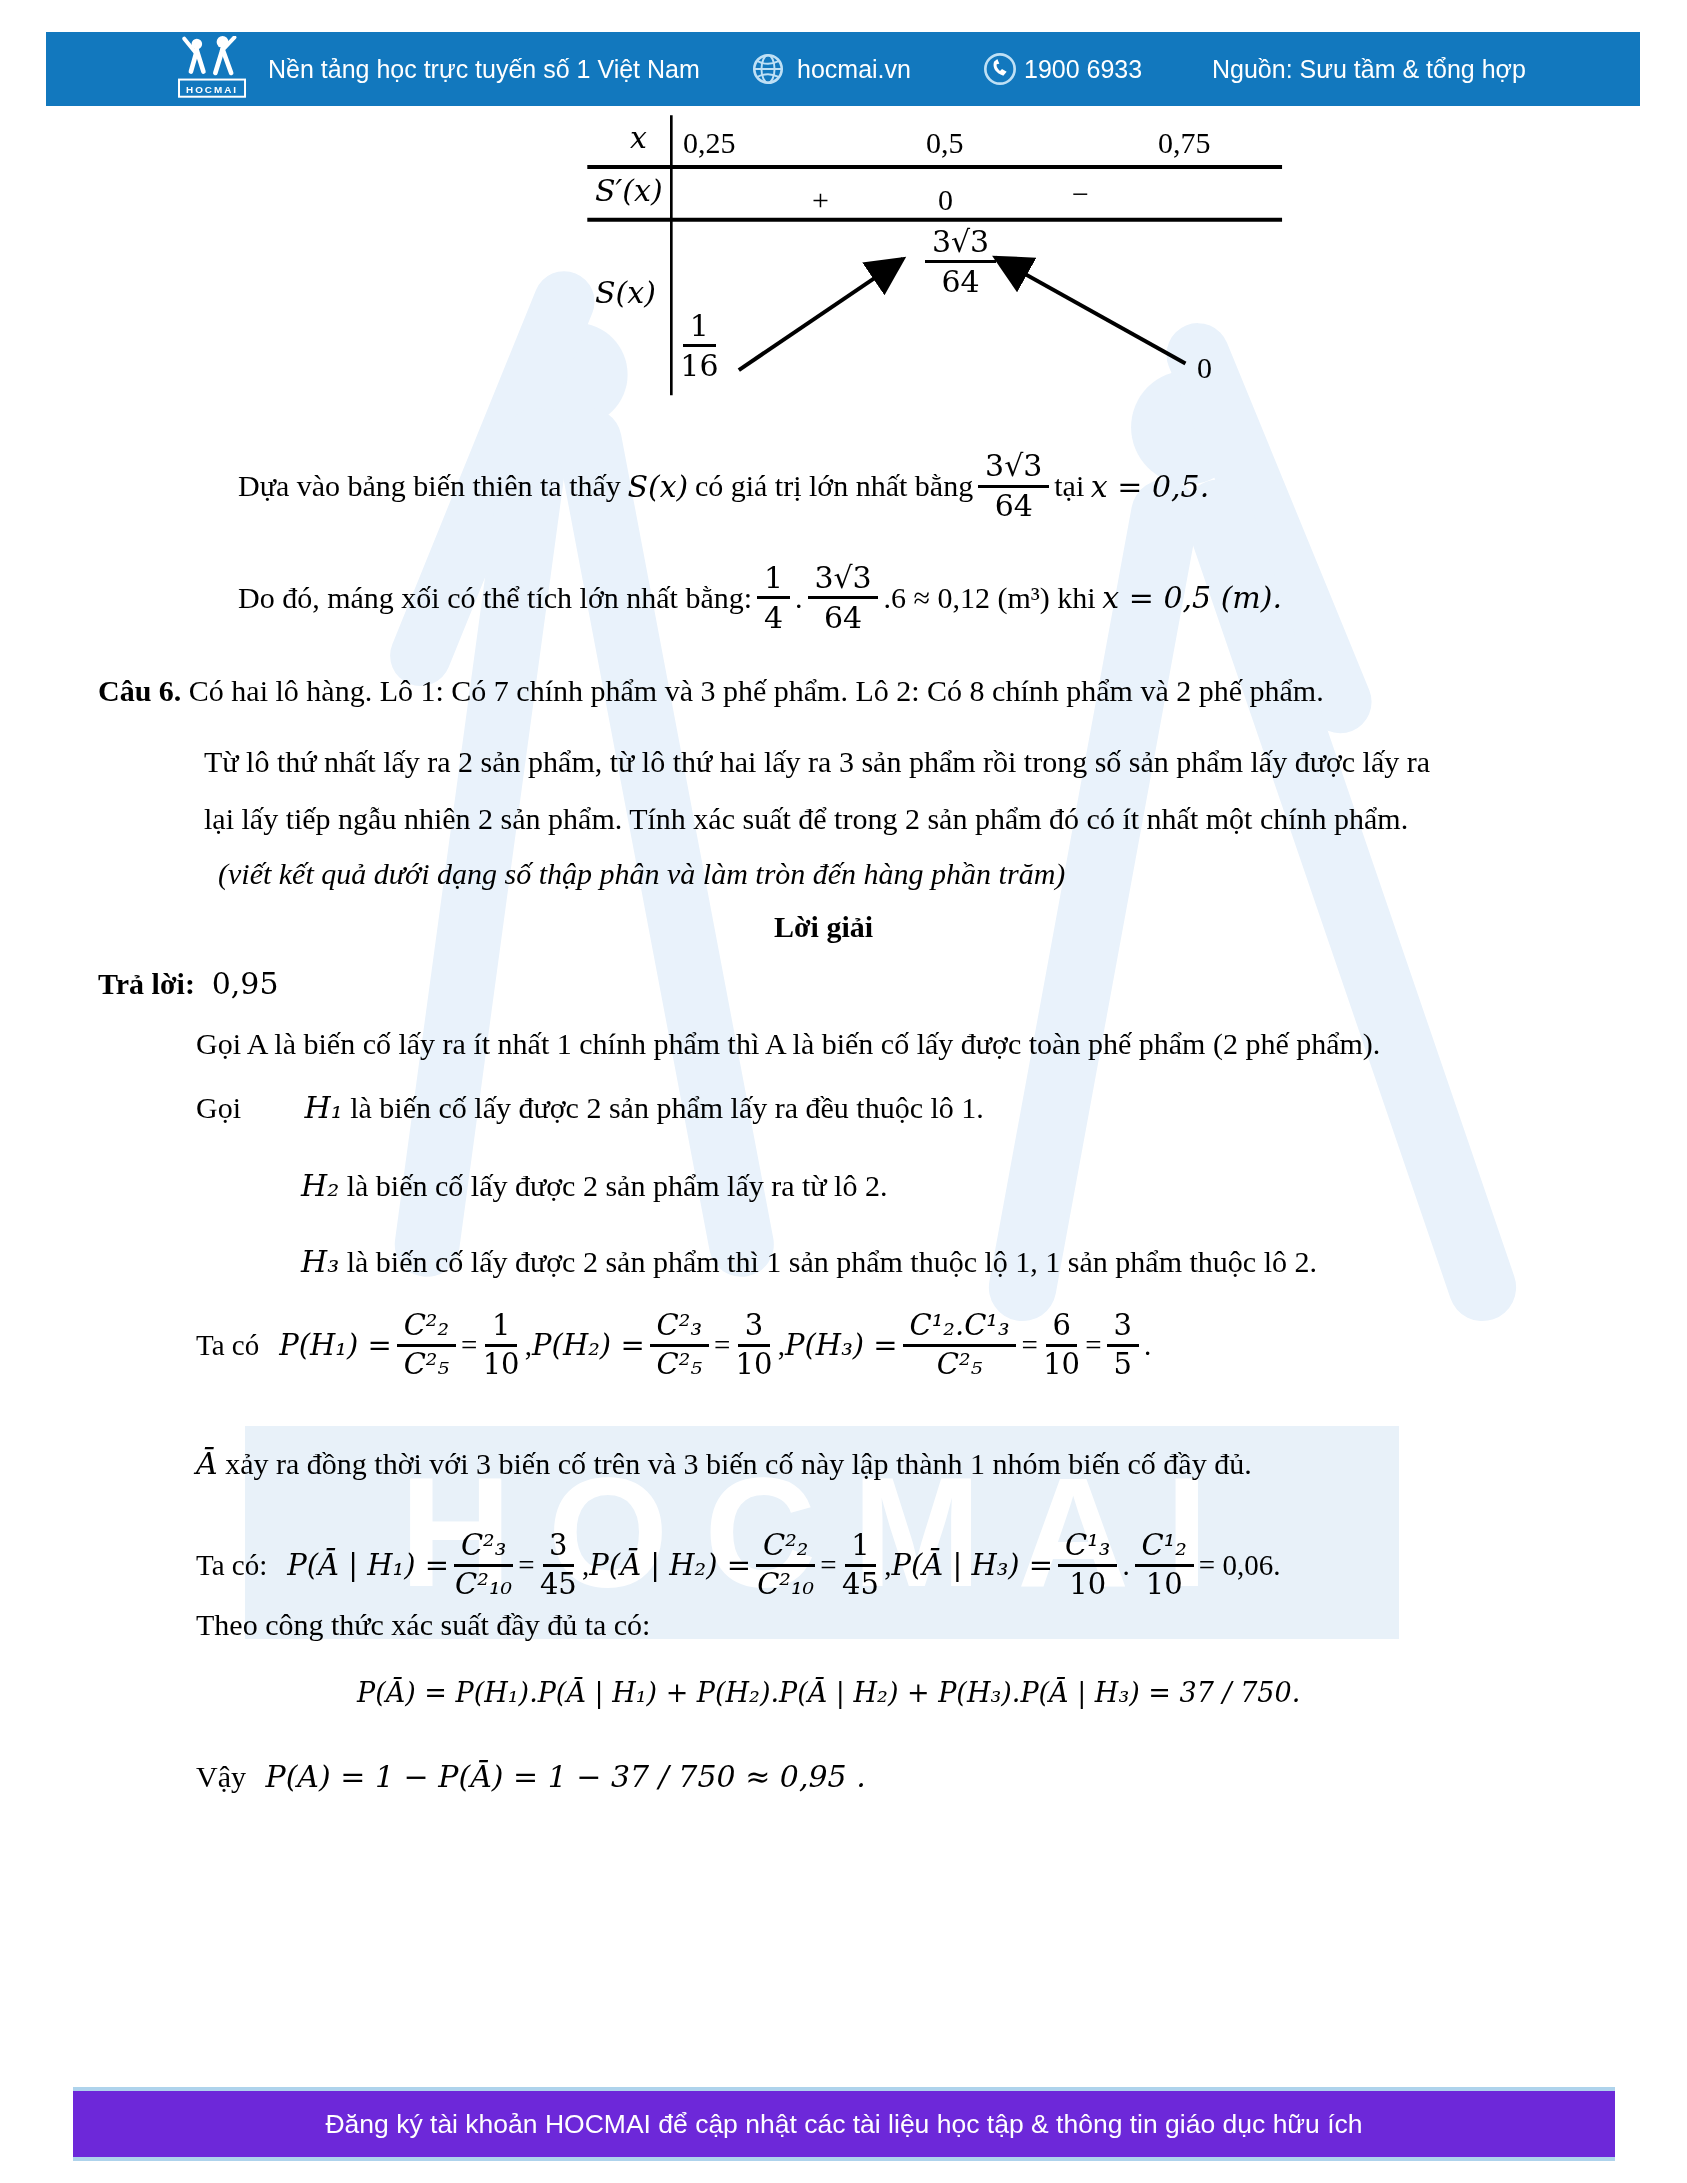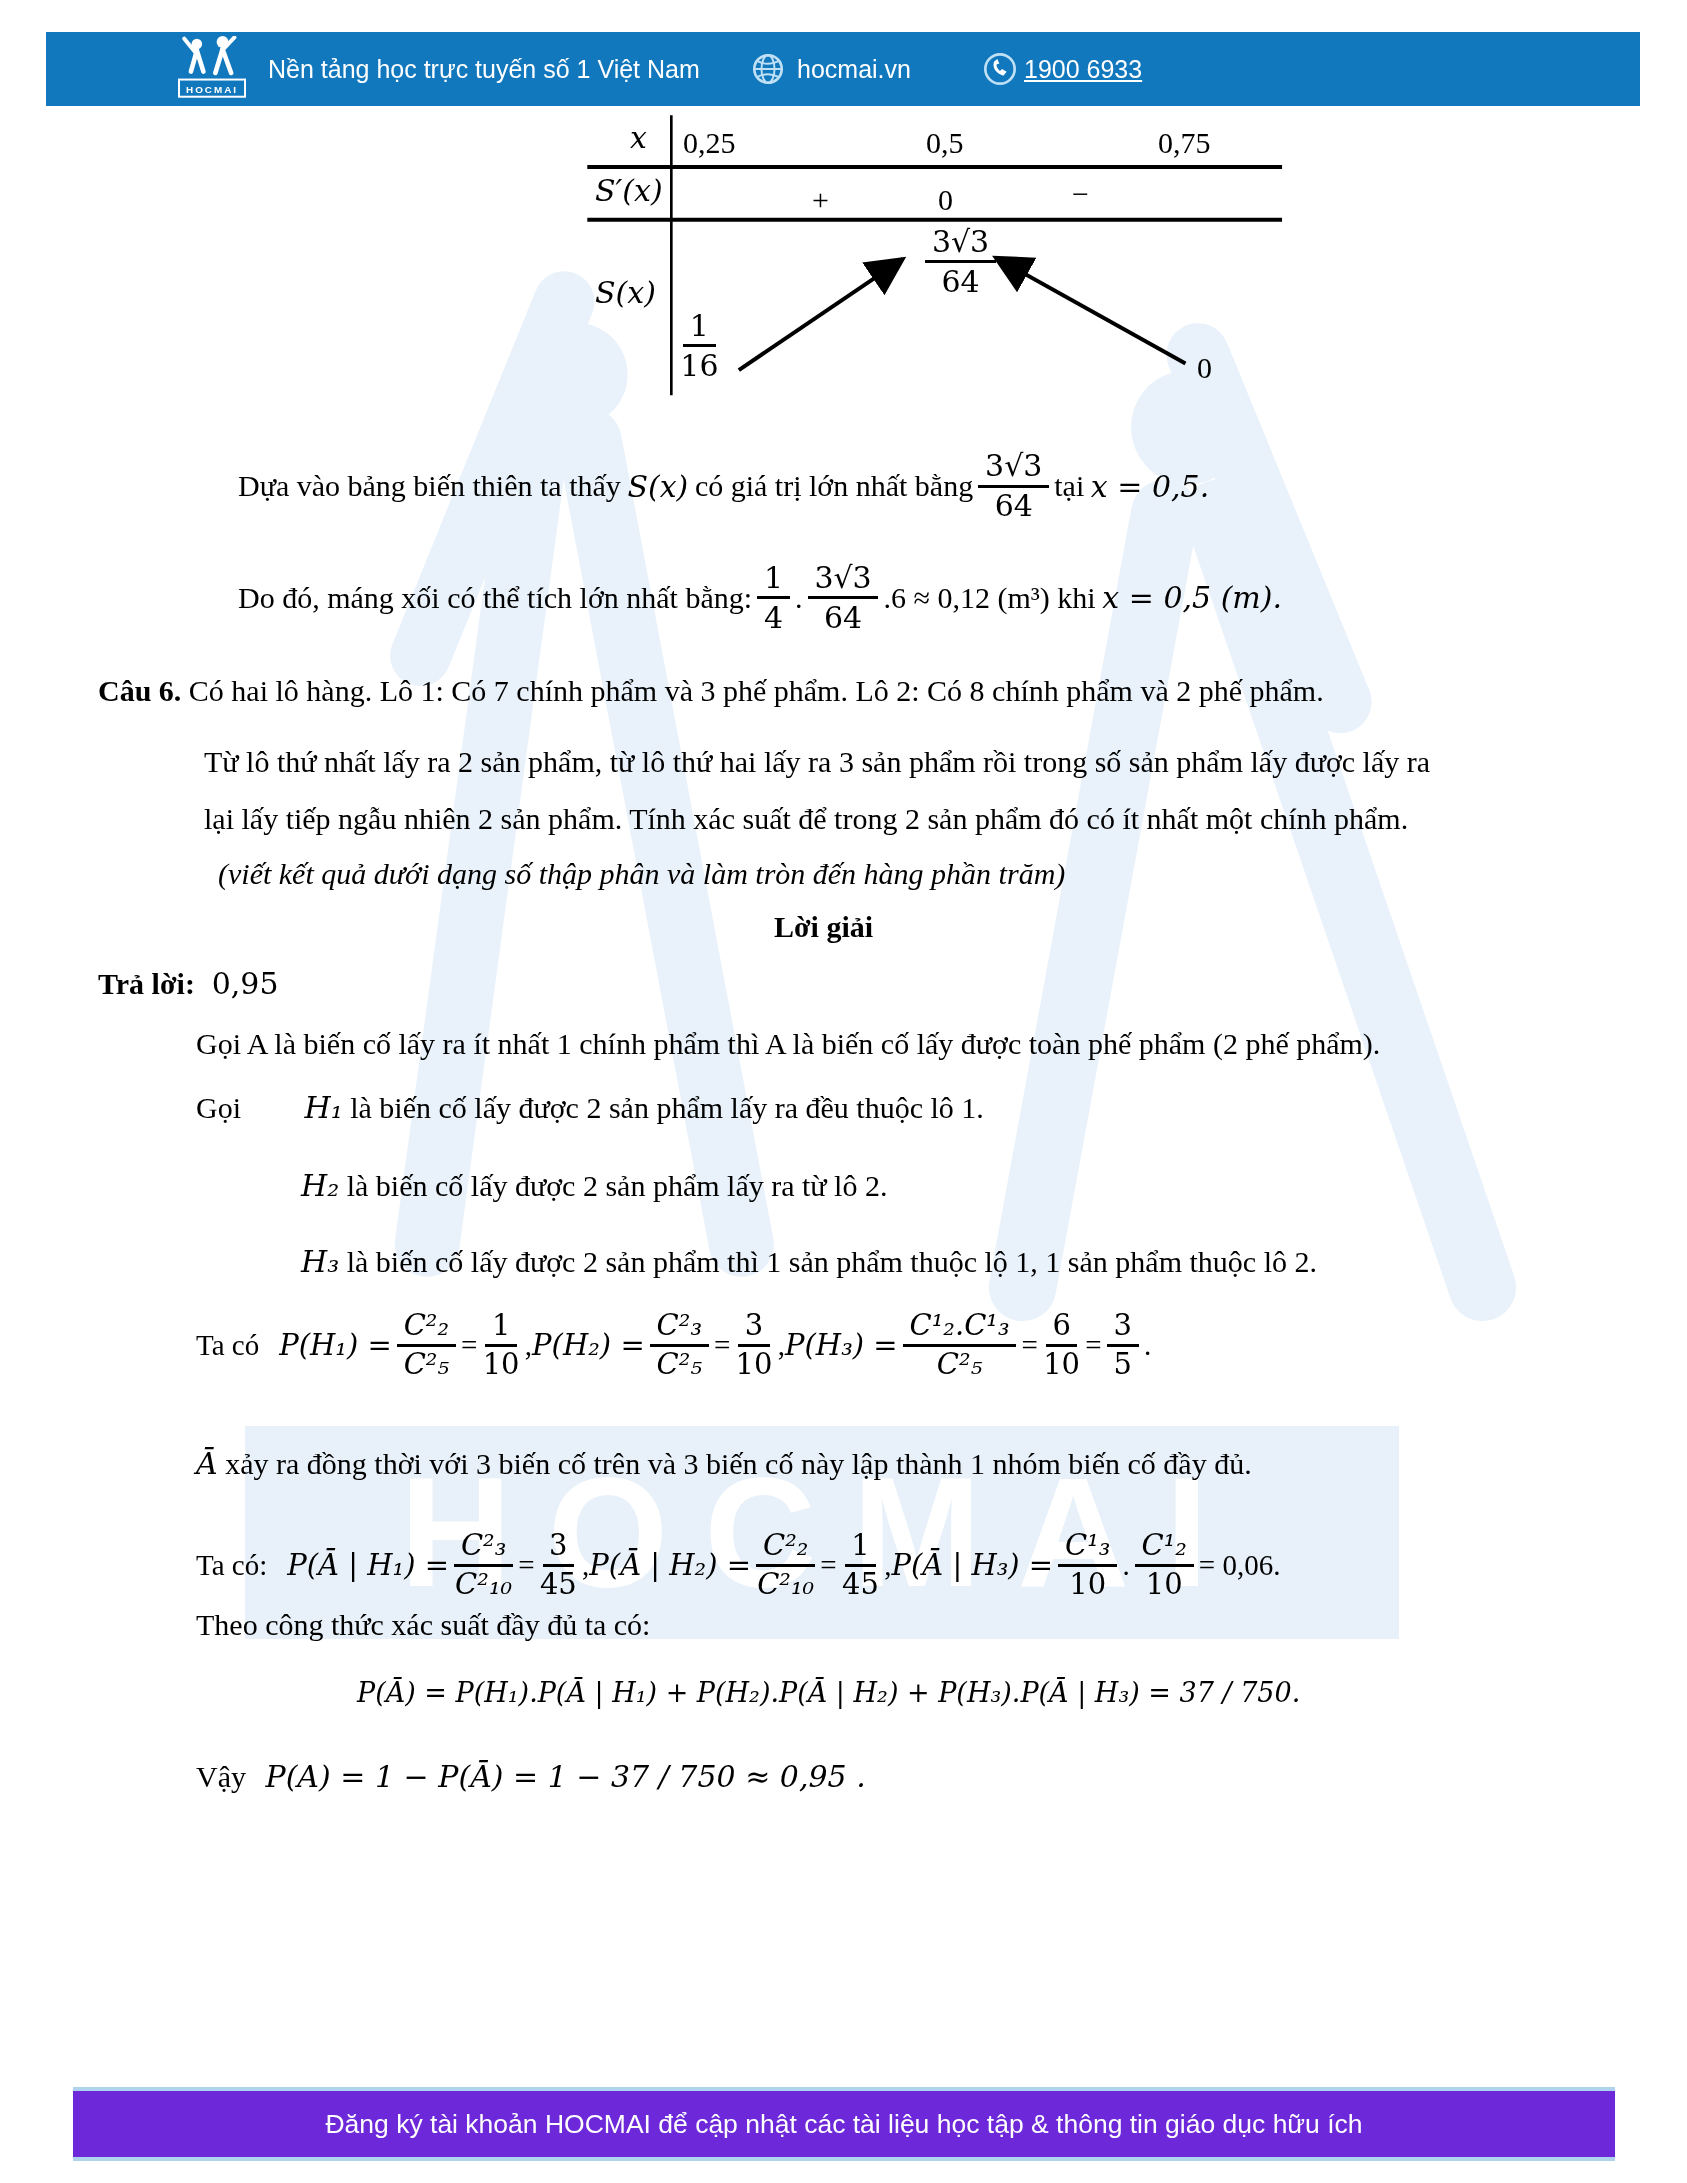--- a/index.html
+++ b/index.html
@@ -90,22 +90,23 @@
     </svg>
   </div>
   <div class="hdr-item bartext" style="left:751px;">hocmai.vn</div>
 
   <div class="hdr-item" style="left:936px;">
     <svg width="36" height="36" viewBox="0 0 54 54">
       <circle cx="27" cy="27" r="22" fill="none" stroke="#bfe0f5" stroke-width="4"></circle>
       <path d="M18 16 q-4 14 14 21 l5 -6 -7 -4 -3 3 q-6 -5 -5 -10 l4 -1 -3 -7 z" fill="#fff"></path>
     </svg>
   </div>
-  <div class="hdr-item bartext" style="left:978px;text-decoration:underline;">1900 6933</div>
-
+  <div class="hdr-item bartext" style="left:978px;">1900 6933</div>
+
+  <div class="hdr-item bartext" style="left:1166px;">Nguồn: Sưu tầm &amp; tổng hợp</div>
 </div>
 
 <svg class="abs content" style="left:582px;top:112px;" width="708" height="311" viewBox="0 0 1070 470">
   <defs>
     <marker id="ah" markerWidth="12" markerHeight="12" refX="9" refY="5" orient="auto">
       <path d="M0,0 L10,5 L0,10 z" fill="#000"></path>
     </marker>
   </defs>
   <line x1="135" y1="5" x2="135" y2="428" stroke="#000" stroke-width="4"></line>
   <line x1="8" y1="83" x2="1058" y2="83" stroke="#000" stroke-width="6"></line>

